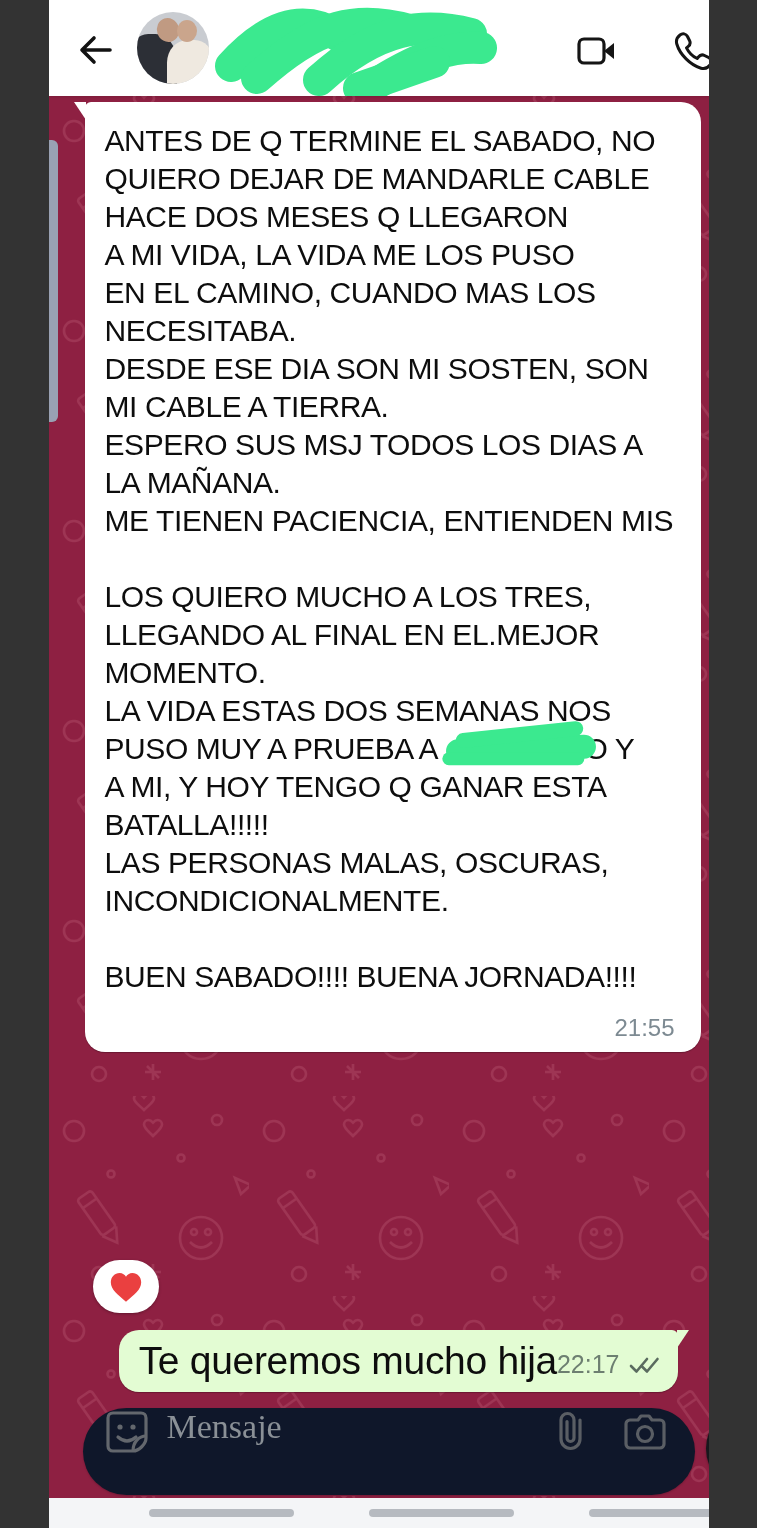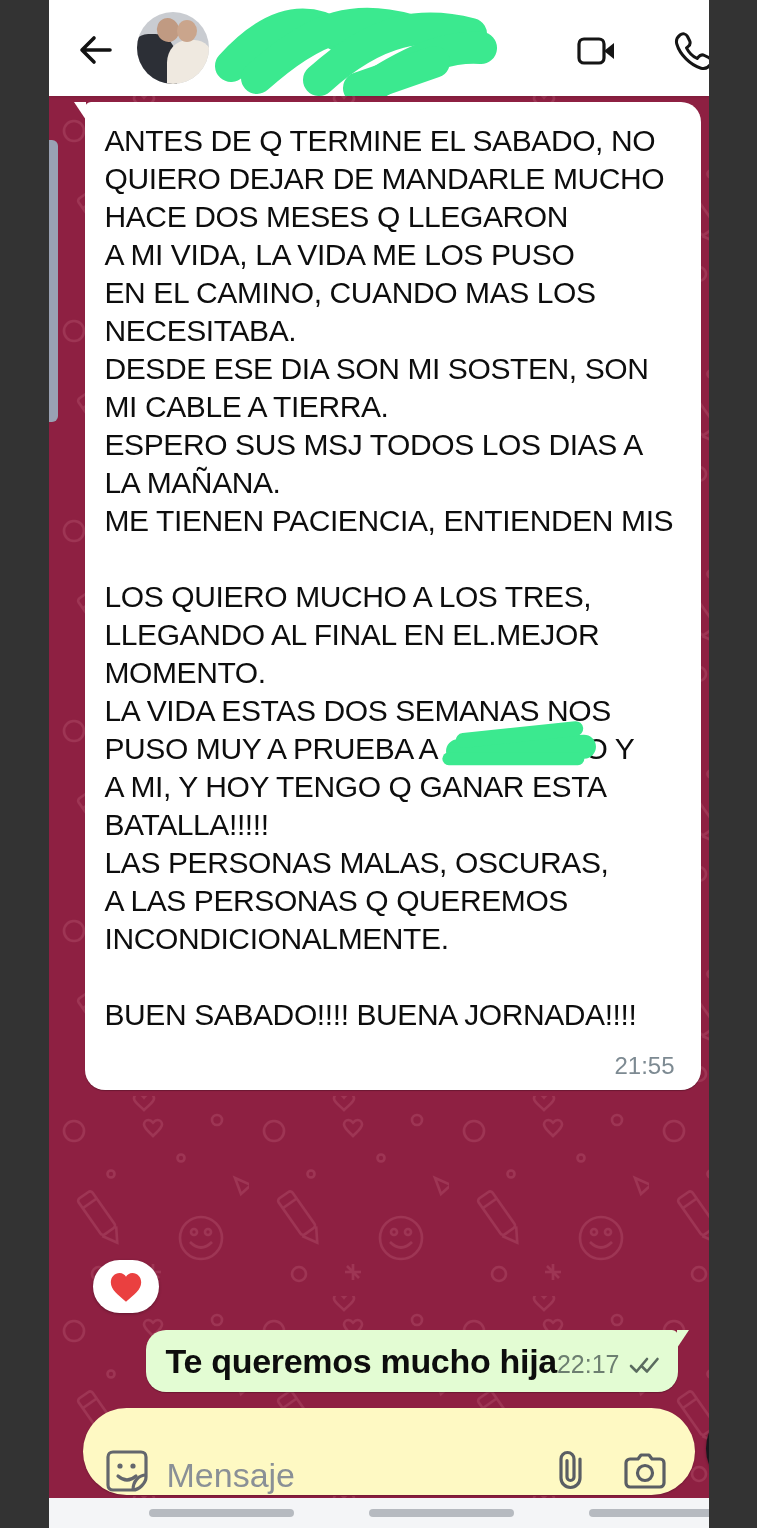--- a/index.html
+++ b/index.html
@@ -38,28 +38,28 @@
   .scribble::after{ content:""; position:absolute; left:-4px; top:15px; width:142px; height:13px; background:var(--redact,#3BE98F); border-radius:8px; transform:rotate(2deg); }
   .time-in{ margin-top:18px; text-align:right; font-size:24px; color:#7d8a92; padding-right:6px; }
 
   .reaction{ position:absolute; left:44px; top:1164px; width:66px; height:53px; background:#fff; border-radius:27px;
     box-shadow:0 1px 3px rgba(0,0,0,.3); display:flex; align-items:center; justify-content:center; cursor:pointer; }
 
   .bubble-out{ position:absolute; right:31px; top:1234px; background:var(--bubble-out,#E3FCD3); border-radius:20px; border-top-right-radius:6px;
     padding:11px 16px 11px 20px; box-shadow:0 1px 1px rgba(0,0,0,.25); display:flex; align-items:flex-end; }
   .bubble-out::after{ content:""; position:absolute; right:-11px; top:0; width:0; height:0;
     border-top:18px solid var(--bubble-out,#E3FCD3); border-right:12px solid transparent; }
-  .out-text{ font-size:34px; line-height:40px; color:#0d0d0d; letter-spacing:-0.3px; white-space:nowrap;font-weight:bold; }
+  .out-text{ font-size:39px; line-height:40px; color:#0d0d0d; letter-spacing:-0.3px; white-space:nowrap; }
   .out-meta{ display:flex; align-items:center; margin-left:0; padding-bottom:2px; }
   .out-time{ font-size:25px; color:#6d7f71; }
   .out-checks{ margin-left:8px; }
 
   
-  .composer{ position:absolute; left:34px; top:1312px; width:612px; height:87px; background:#fef9c3; border-radius:44px;
-    display:flex; align-items:flex-end; box-shadow:0 1px 2px rgba(0,0,0,.2); cursor:text; }
+  .composer{ position:absolute; left:34px; top:1312px; width:612px; height:87px; background:#0f172a; border-radius:44px;
+    display:flex; align-items:flex-start; box-shadow:0 1px 2px rgba(0,0,0,.2); cursor:text;font-family:Liberation Serif, serif; }
   .emoji-btn{ margin-left:20px; width:48px; height:48px; cursor:pointer; flex:0 0 auto; }
   .placeholder{ flex:1; margin-left:16px; font-size:34px; color:#8a9096; }
   .clip-btn,.cam-btn{ width:48px; height:48px; margin-right:26px; cursor:pointer; flex:0 0 auto; }
   .mic-btn{ position:absolute; left:657px; top:1308px; width:89px; height:89px; border-radius:50%; background:var(--mic,#17181D);
     display:flex; align-items:center; justify-content:center; cursor:pointer; box-shadow:0 1px 3px rgba(0,0,0,.35); }
 
   
   .navbar{ position:absolute; left:0; right:0; bottom:0; height:30px; background:#F4F5F7; }
   .dash{ position:absolute; top:11px; height:8px; width:145px; border-radius:4px; background:#B6BAC0; cursor:pointer; }
   .dash.d1{ left:100px; } .dash.d2{ left:320px; } .dash.d3{ left:540px; }
@@ -138,40 +138,39 @@
         </pattern>
       </defs>
       <rect width="100%" height="100%" fill="url(#doodle)"></rect>
     </svg>
 
     <div class="scrollbar"></div>
 
     <div class="bubble-in">
       <div>
           <div class="msg-line">ANTES DE Q TERMINE EL SABADO, NO</div>
-          <div class="msg-line">QUIERO DEJAR DE MANDARLE MUCHO</div>
+          <div class="msg-line">QUIERO DEJAR DE MANDARLE CABLE</div>
           <div class="msg-line">HACE DOS MESES Q LLEGARON</div>
           <div class="msg-line">A MI VIDA, LA VIDA ME LOS PUSO</div>
           <div class="msg-line">EN EL CAMINO, CUANDO MAS LOS</div>
           <div class="msg-line">NECESITABA.</div>
           <div class="msg-line">DESDE ESE DIA SON MI SOSTEN, SON</div>
           <div class="msg-line">MI CABLE A TIERRA.</div>
           <div class="msg-line">ESPERO SUS MSJ TODOS LOS DIAS A</div>
           <div class="msg-line">LA MAÑANA.</div>
           <div class="msg-line">ME TIENEN PACIENCIA, ENTIENDEN MIS</div>
           <div class="msg-line"></div>
           <div class="msg-line">LOS QUIERO MUCHO A LOS TRES,</div>
           <div class="msg-line">LLEGANDO AL FINAL EN EL.MEJOR</div>
           <div class="msg-line">MOMENTO.</div>
           <div class="msg-line">LA VIDA ESTAS DOS SEMANAS NOS</div>
           <div class="msg-line"><span>PUSO MUY A PRUEBA A </span><span class="scribble"></span><span>O Y</span></div>
           <div class="msg-line">A MI, Y HOY TENGO Q GANAR ESTA</div>
           <div class="msg-line">BATALLA!!!!!</div>
           <div class="msg-line">LAS PERSONAS MALAS, OSCURAS,</div>
-          <div class="msg-line">A LAS PERSONAS Q QUEREMOS</div>
           <div class="msg-line">INCONDICIONALMENTE.</div>
           <div class="msg-line"></div>
           <div class="msg-line">BUEN SABADO!!!! BUENA JORNADA!!!!</div>
         </div>
       <div class="time-in">21:55</div>
     </div>
 
     <div class="reaction">
       <svg width="36" height="34" viewBox="0 0 32 30">
         <path d="M16 28 C 9 22 2.5 17.5 2.5 10.8 C 2.5 6 6 2.5 10.3 2.5 C 13 2.5 15 4.2 16 5.8 C 17 4.2 19 2.5 21.7 2.5 C 26 2.5 29.5 6 29.5 10.8 C 29.5 17.5 23 22 16 28 Z" fill="#EA4040"></path>

